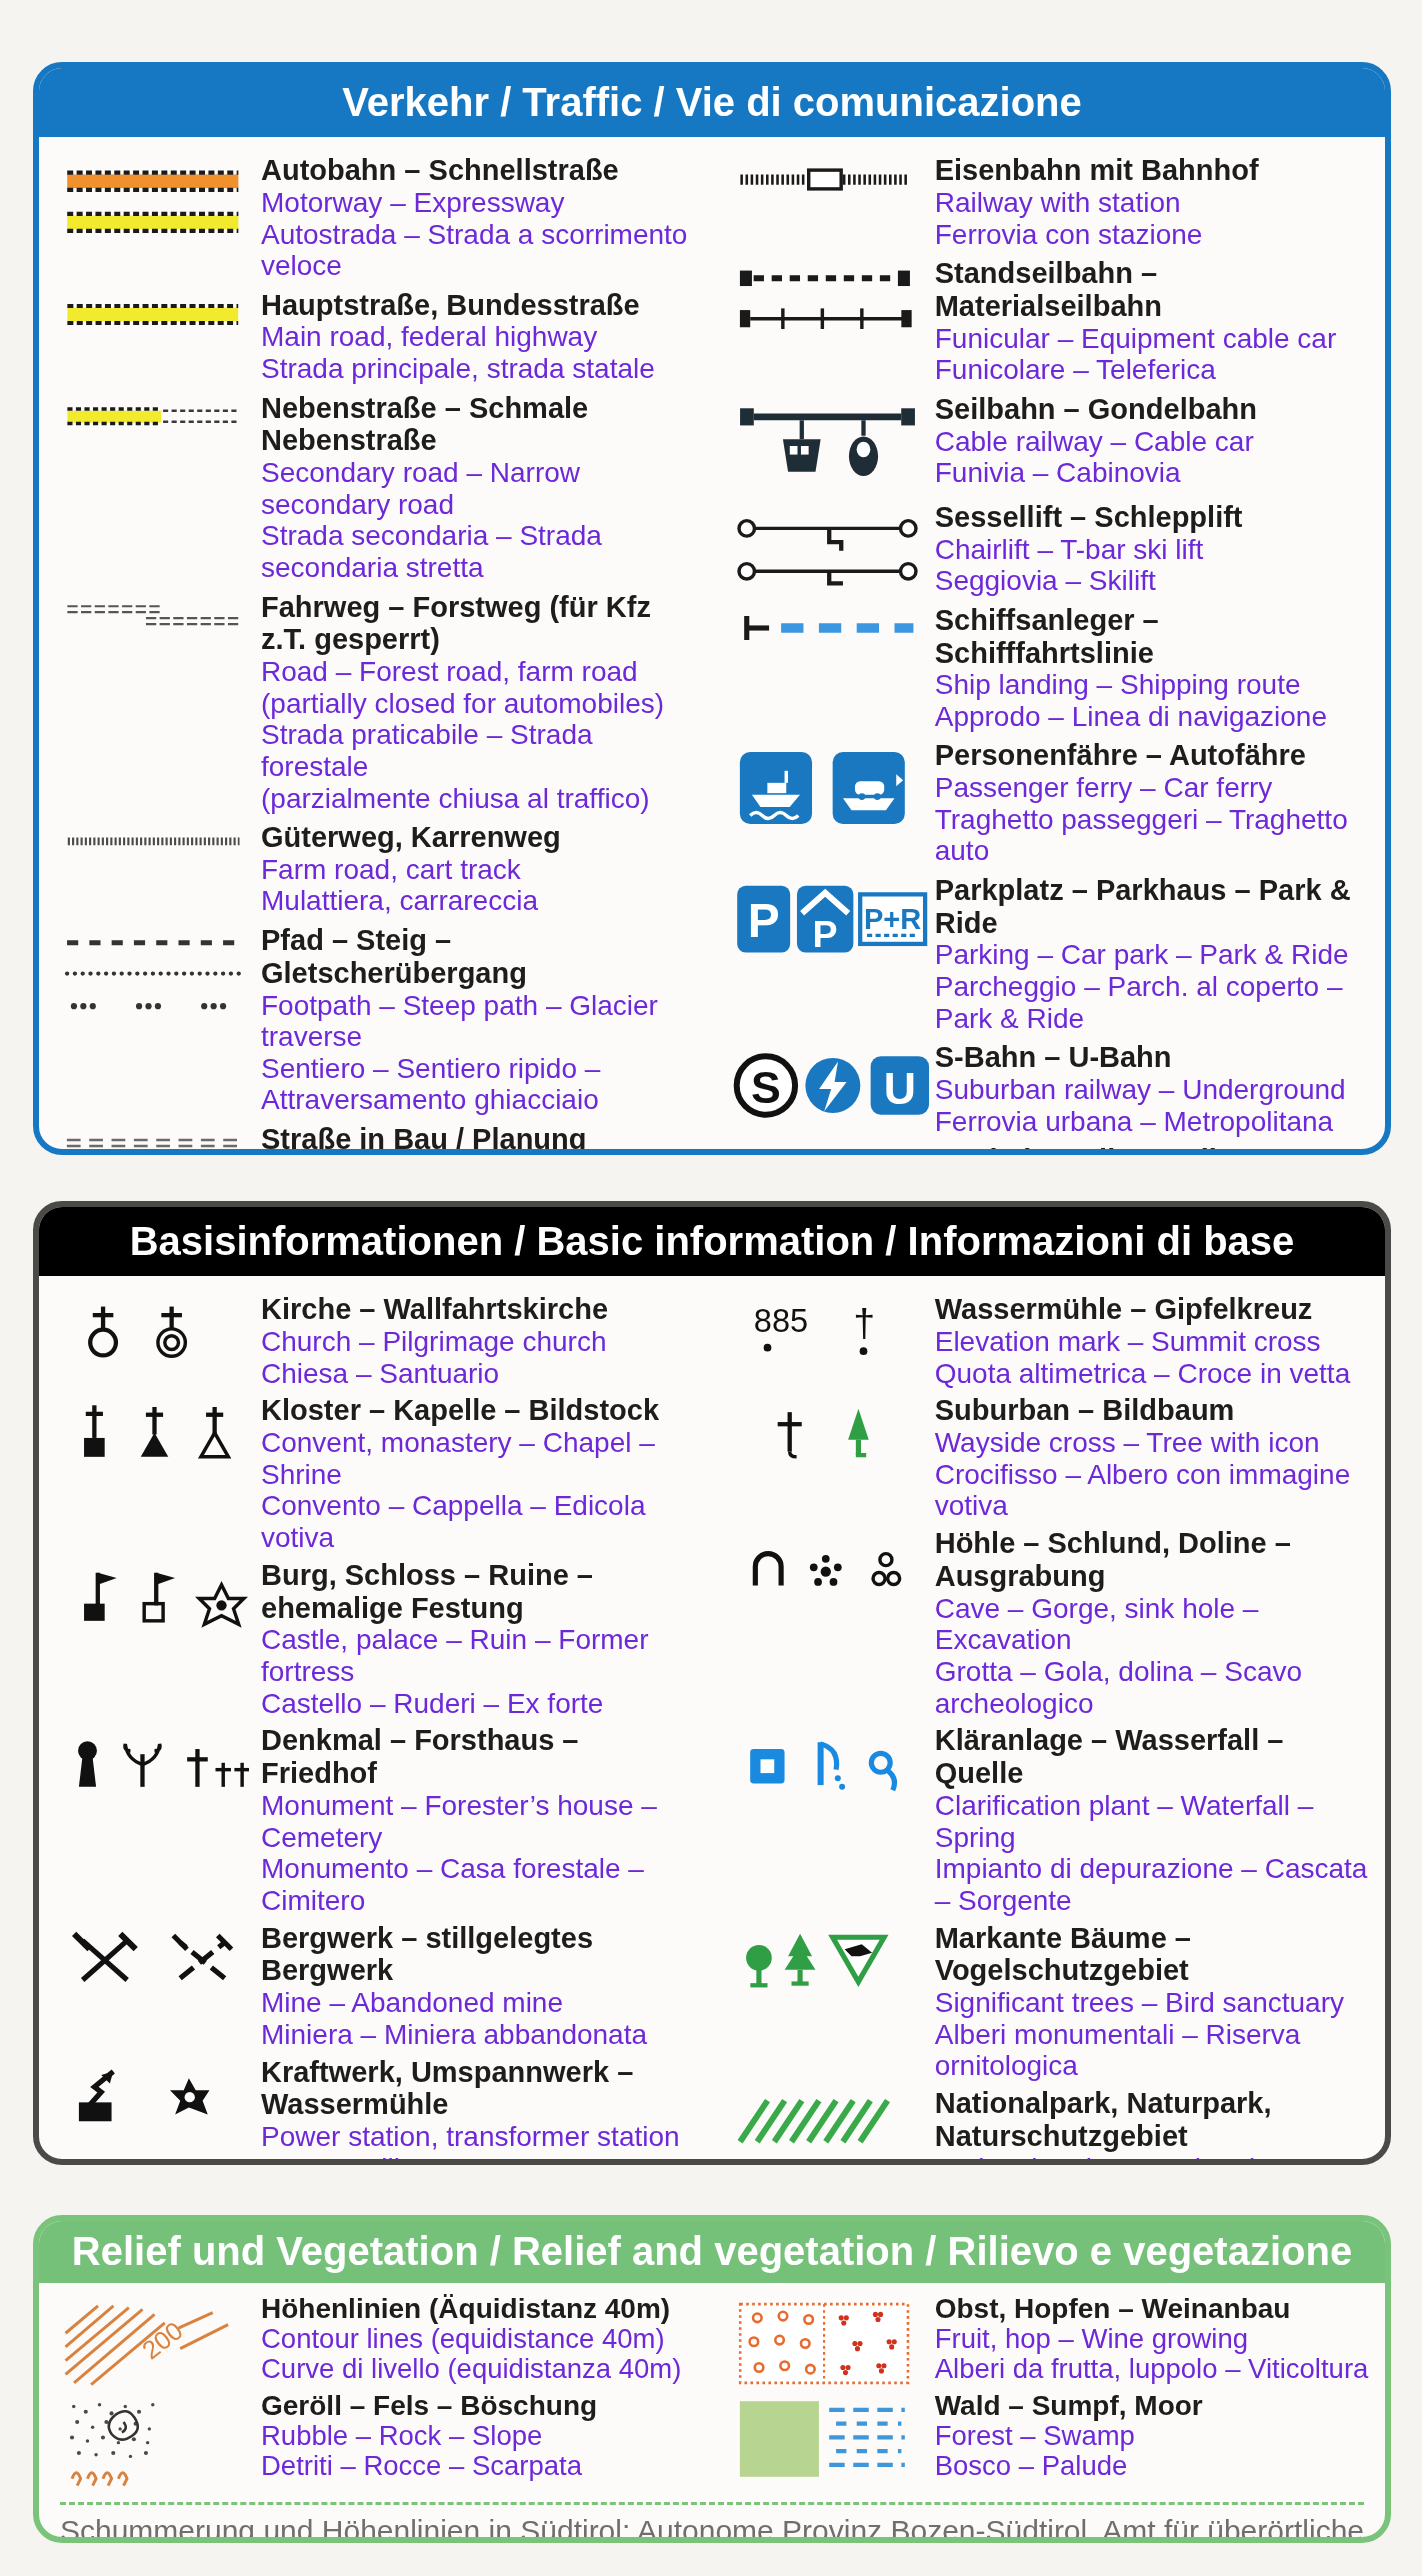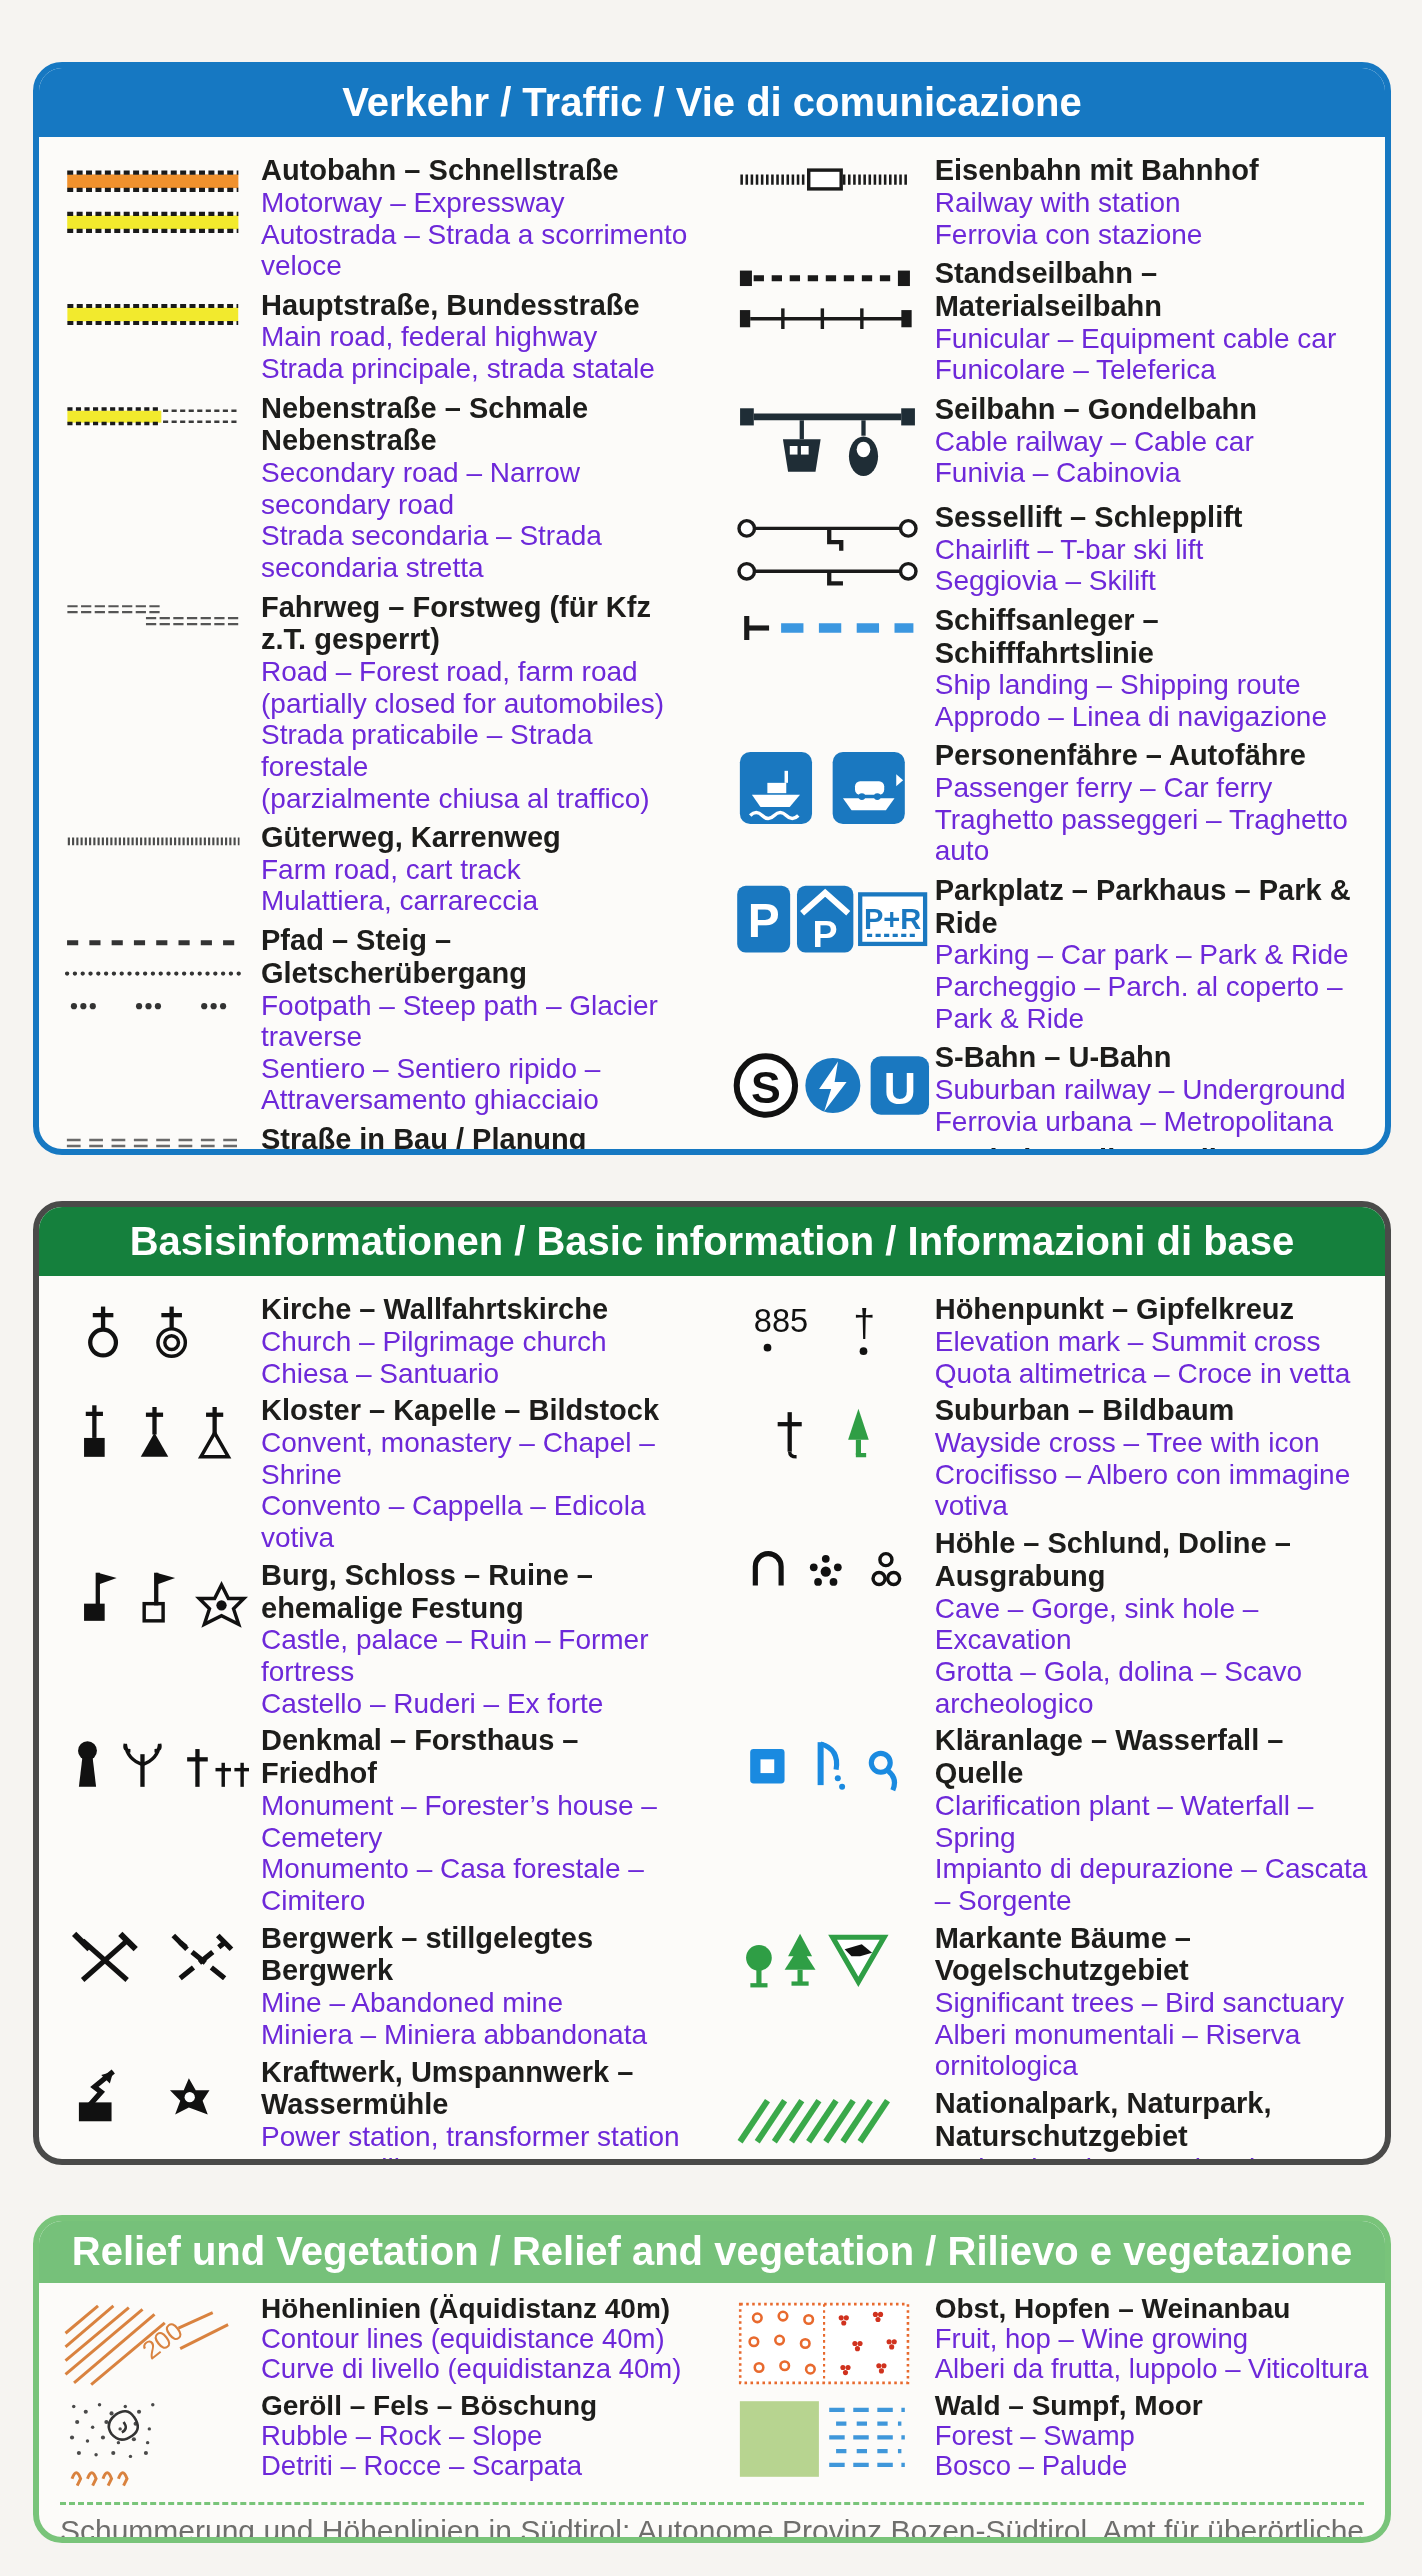--- a/index.html
+++ b/index.html
@@ -18,21 +18,21 @@
   }
   .sec-verkehr { margin-top:62px; height:1093px; border:6px solid #1678c2; }
   .sec-basis   { margin-top:46px; height:964px; border:6px solid #4a4a49; }
   .sec-relief  { margin-top:50px; height:328px;  border:6px solid #79c47a; }
   .banner {
     width:100%; text-align:center; color:#ffffff;
     font-weight:bold; font-size:40px; line-height:1.0;
     padding:13.7px 0 15.5px 0;
   }
   .banner-blue  { background:#1678c2; }
-  .banner-dark  { background:#15803d; }
+  .banner-dark  { background:#000000; }
   .banner-green { background:#76c17a; padding:10.3px 0 12px 0; }
   .cols {
     display:grid; grid-template-columns:1fr 1fr;
     column-gap:22px; padding:17px 8.6px 5.2px 12px;
   }
   .item { display:grid; grid-template-columns:210px 1fr; margin-bottom:6.9px; }
   .sec-basis .item { margin-bottom:5.2px; }
   .sec-relief .item { margin-bottom:3.4px; }
   .sym { display:flex; justify-content:flex-start; padding-left:8.6px; padding-top:5.2px; }
   .txt { padding-right:3.4px; }
@@ -459,21 +459,21 @@
       <div class="item">
         <div class="sym">
           <svg width="189" height="72" viewBox="0 0 220 84">
             <text x="24" y="40" font-size="38" fill="#111">885</text>
             <circle cx="40" cy="58" r="4.5" fill="#111"></circle>
             <text x="140" y="44" font-size="46" fill="#111">†</text>
             <circle cx="152" cy="62" r="4.5" fill="#111"></circle>
           </svg>
         </div>
         <div class="txt">
-          <div class="de">Höhenpunkt – Gipfelkreuz</div>
+          <div class="de">Wassermühle – Gipfelkreuz</div>
           <div class="en">Elevation mark – Summit cross</div>
           <div class="it">Quota altimetrica – Croce in vetta</div>
         </div>
       </div>
       <div class="item">
         <div class="sym">
           <svg width="189" height="69" viewBox="0 0 220 80">
             <line x1="66" y1="14" x2="66" y2="60" stroke="#111" stroke-width="5"></line>
             <line x1="52" y1="28" x2="80" y2="28" stroke="#111" stroke-width="5"></line>
             <path d="M66,60 q0,6 8,6" fill="none" stroke="#111" stroke-width="4"></path>

